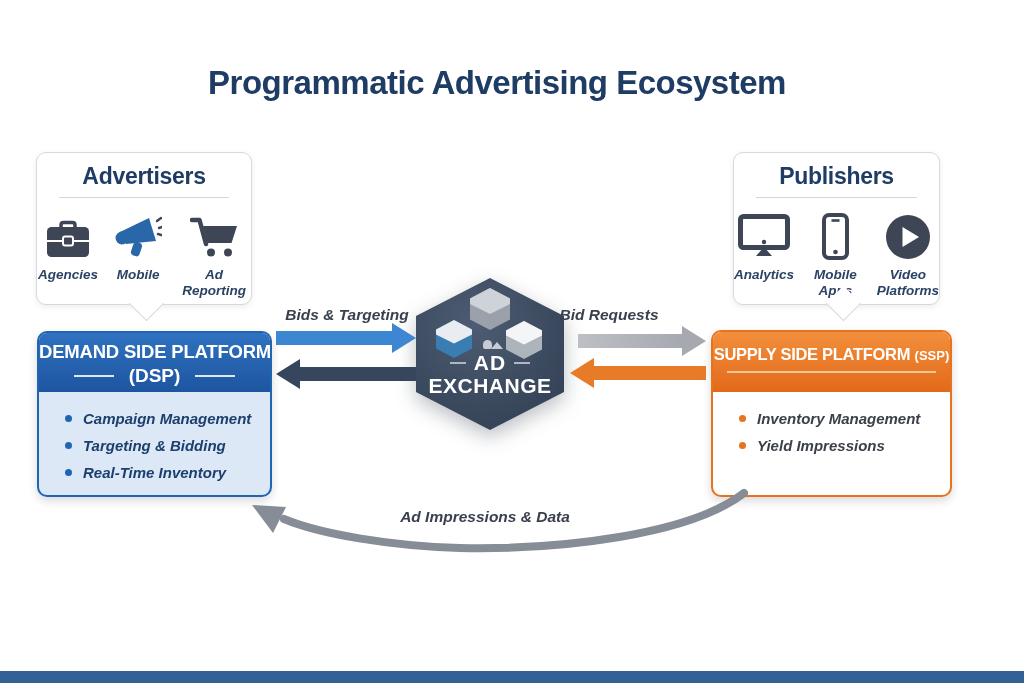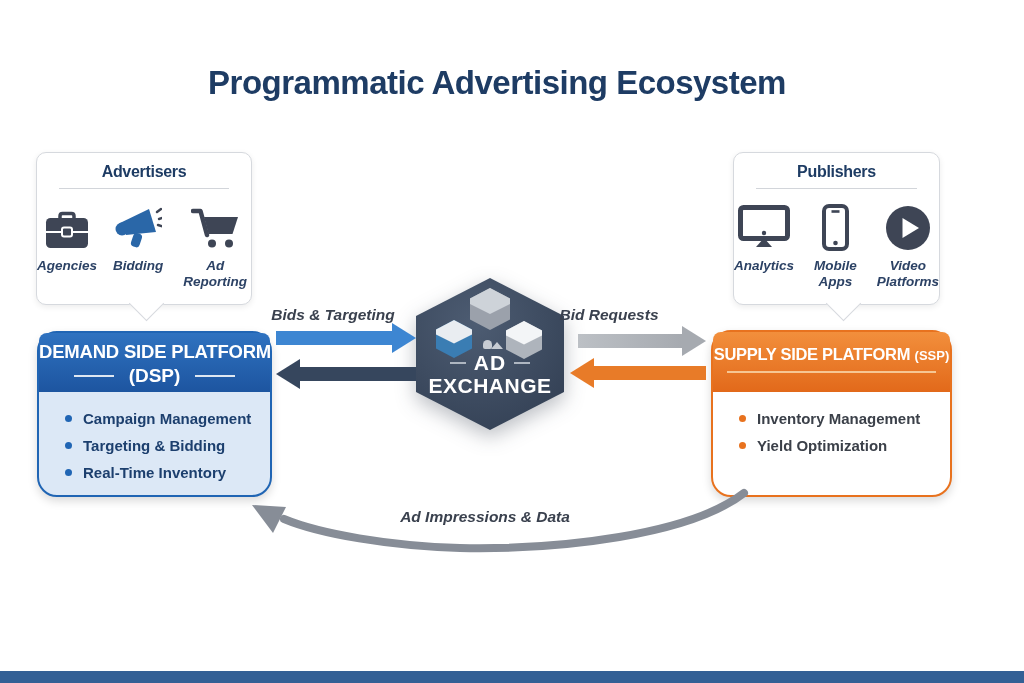--- a/index.html
+++ b/index.html
@@ -12,57 +12,57 @@
     position:absolute;left:497px;top:64px;transform:translateX(-50%);
     font-size:33px;font-weight:bold;letter-spacing:-0.5px;color:var(--navy,#1e3c64);
     white-space:nowrap;
   }
   
   .bubble{
     position:absolute;background:#fff;border:1.5px solid var(--bubble-border,#d6d9de);
     border-radius:10px;box-shadow:0 2px 6px rgba(0,0,0,.08);
   }
   .bubble-title{
-    margin:10px 0 0;text-align:center;font-size:16px;font-weight:bold;
+    margin:10px 0 0;text-align:center;font-size:23px;font-weight:bold;
     color:var(--navy,#1e3c64);letter-spacing:-0.3px;
   }
   .bubble-divider{height:1px;background:#d2d5da;margin:7px 22px 0;}
   .bubble-items{display:flex;justify-content:center;gap:16px;margin-top:10px;}
   .bubble-item{display:flex;flex-direction:column;align-items:center;}
   .icon-box{height:52px;display:flex;align-items:flex-end;justify-content:center;color:var(--slate,#3e4555);}
   .item-label{
     margin-top:7px;font-size:13.5px;font-weight:bold;font-style:italic;
     color:#2c4265;text-align:center;line-height:1.15;max-width:72px;
   }
   .tail{
     position:absolute;width:24px;height:24px;background:#fff;left:97px;top:138px;
     transform:rotate(45deg);border-right:1.5px solid var(--bubble-border,#d6d9de);
     border-bottom:1.5px solid var(--bubble-border,#d6d9de);
   }
   #advertisers-bubble{left:36px;top:152px;width:214px;height:151px;}
   #publishers-bubble{left:733px;top:152px;width:205px;height:151px;}
   
-  .platform{position:absolute;border-radius:20px;box-shadow:0 4px 10px rgba(0,0,0,.15);}
+  .platform{position:absolute;border-radius:10px;box-shadow:0 4px 10px rgba(0,0,0,.15);}
   #dsp-box{left:37px;top:331px;width:231px;height:162px;border:2px solid var(--dsp-blue,#2065b4);background:var(--dsp-body,#dce8f6);}
   #ssp-box{left:711px;top:330px;width:237px;height:163px;border:2px solid var(--ssp-orange,#e8721e);background:#fff;}
   .p-header{border-radius:8px 8px 0 0;color:#fff;text-align:center;}
   #dsp-box .p-header{height:59px;background:linear-gradient(180deg,var(--dsp-grad-top,#2f72c0),var(--dsp-grad-bottom,#1d55a0));padding-top:8px;box-sizing:border-box;}
   #ssp-box .p-header{height:60px;background:linear-gradient(180deg,var(--ssp-grad-top,#f28f3c),var(--ssp-grad-bottom,#e2691a));padding-top:13px;box-sizing:border-box;}
   .p-title-line1{font-size:18.5px;font-weight:bold;letter-spacing:-0.2px;white-space:nowrap;}
   .p-title-line2{display:flex;align-items:center;justify-content:center;gap:15px;margin-top:2px;font-size:19px;font-weight:bold;}
   .hline{width:40px;height:2px;background:rgba(255,255,255,.85);}
   .ssp-title{font-size:16.5px;font-weight:bold;letter-spacing:-0.3px;white-space:nowrap;}
   .ssp-suffix{font-size:13px;font-weight:bold;}
   .ssp-underline{height:2px;background:var(--ssp-underline,#f6c693);margin:7px 14px 0;}
   .p-body{padding:13px 0 0 26px;}
   .bullet-row{display:flex;align-items:center;height:27px;}
   .bullet-dot{width:7px;height:7px;border-radius:50%;margin-right:11px;flex:none;}
   #dsp-box .bullet-dot{background:var(--dsp-blue,#2065b4);}
   #ssp-box .bullet-dot{background:var(--ssp-orange,#e8721e);}
-  .bullet-text{font-size:15px;font-weight:bold;white-space:nowrap;}
+  .bullet-text{font-size:15px;font-weight:bold;font-style:italic;white-space:nowrap;}
   #dsp-box .bullet-text{color:var(--bullet-text-dsp,#1c3f6e);}
   #ssp-box .bullet-text{color:var(--bullet-text-ssp,#3b4049);}
   
   .hex-wrap{position:absolute;left:416px;top:278px;width:148px;height:152px;filter:drop-shadow(0 7px 10px rgba(30,40,55,.3));}
   .hexagon{
     position:absolute;inset:0;
     background:radial-gradient(circle at 40% 30%,var(--hex-light,#4d5c72),var(--hex-dark,#2f3c50));
     clip-path:polygon(50% 0%,100% 25%,100% 75%,50% 100%,0% 75%,0% 25%);
   }
   .cube{position:absolute;clip-path:polygon(50% 0%,100% 25%,100% 75%,50% 100%,0% 75%,0% 25%);}
@@ -94,21 +94,21 @@
   #arrow-bidreq{left:578px;top:326px;width:128px;}
   #arrow-bidreq .shaft{left:0;width:104px;background:linear-gradient(90deg,#bcc0c5,var(--arrow-gray,#a6aab0));}
   #arrow-bidreq .head{left:104px;border-left:24px solid var(--arrow-gray,#a6aab0);}
   #arrow-ssp-return{left:570px;top:358px;width:136px;}
   #arrow-ssp-return .shaft{left:24px;width:112px;background:var(--arrow-orange,#e87b28);}
   #arrow-ssp-return .head{left:0;border-right:24px solid var(--arrow-orange,#e87b28);}
   .flow-label{
     position:absolute;transform:translateX(-50%);white-space:nowrap;
     font-size:15.5px;font-weight:bold;font-style:italic;color:var(--label-ink,#3a414e);
   }
-  #label-bids{left:333px;top:306px;}
+  #label-bids{left:347px;top:306px;}
   #label-bidreq{left:609px;top:306px;}
   #label-impressions{left:485px;top:508px;}
   
   #curve-svg{position:absolute;left:0;top:0;pointer-events:none;}
   .curve-path{fill:none;stroke:var(--curve-gray,#878d97);stroke-width:8;stroke-linecap:round;}
   .curve-head{fill:var(--curve-gray,#878d97);}
   
   #bottom-bar{position:absolute;left:0;bottom:0;width:100%;height:12px;background:var(--bottom-bar,#336095);}
 </style>
 </head>
@@ -139,21 +139,21 @@
             <circle cx="8" cy="24" r="6.5" fill="currentColor"></circle>
             <path d="M6 18 L35 4 L42 27 L12 30 Z" fill="currentColor"></path>
             <rect x="18" y="28" width="9" height="14" rx="3.5" fill="currentColor" transform="rotate(18 22 35)"></rect>
             <g stroke="#3e4555" stroke-width="2.4" stroke-linecap="round">
               <path d="M43 7 l4 -3"></path>
                 <path d="M45 14 l5 -1.5"></path>
                 <path d="M44 20 l4.5 1.5"></path>
             </g>
           </svg>
         </span>
-        <span class="item-label">Bidding</span>
+        <span class="item-label">Mobile</span>
       </div>
       <div class="bubble-item">
         <span class="icon-box">
           <svg width="48" height="44" viewBox="0 0 48 44">
             <path d="M2 4 h7.5 l6.5 24" fill="none" stroke="currentColor" stroke-width="4.5" stroke-linecap="round" stroke-linejoin="round"></path>
             <path d="M13 10 h34 l-5.5 17 h-24 Z" fill="currentColor"></path>
             <circle cx="21" cy="36.5" r="4" fill="currentColor"></circle>
             <circle cx="38" cy="36.5" r="4" fill="currentColor"></circle>
           </svg>
         </span>
@@ -233,21 +233,21 @@
       </div>
       <div class="ssp-underline"></div>
     </div>
     <div class="p-body">
       <div class="bullet-row">
         <span class="bullet-dot"></span>
         <span class="bullet-text">Inventory Management</span>
       </div>
       <div class="bullet-row">
         <span class="bullet-dot"></span>
-        <span class="bullet-text">Yield Optimization</span>
+        <span class="bullet-text">Yield Impressions</span>
       </div>
     </div>
   </div>
 
   <div class="hex-wrap">
     <div class="hexagon"></div>
     <div class="cube" id="cube-top">
         <div class="cube-top"></div>
       </div>
     <div class="cube" id="cube-left">

